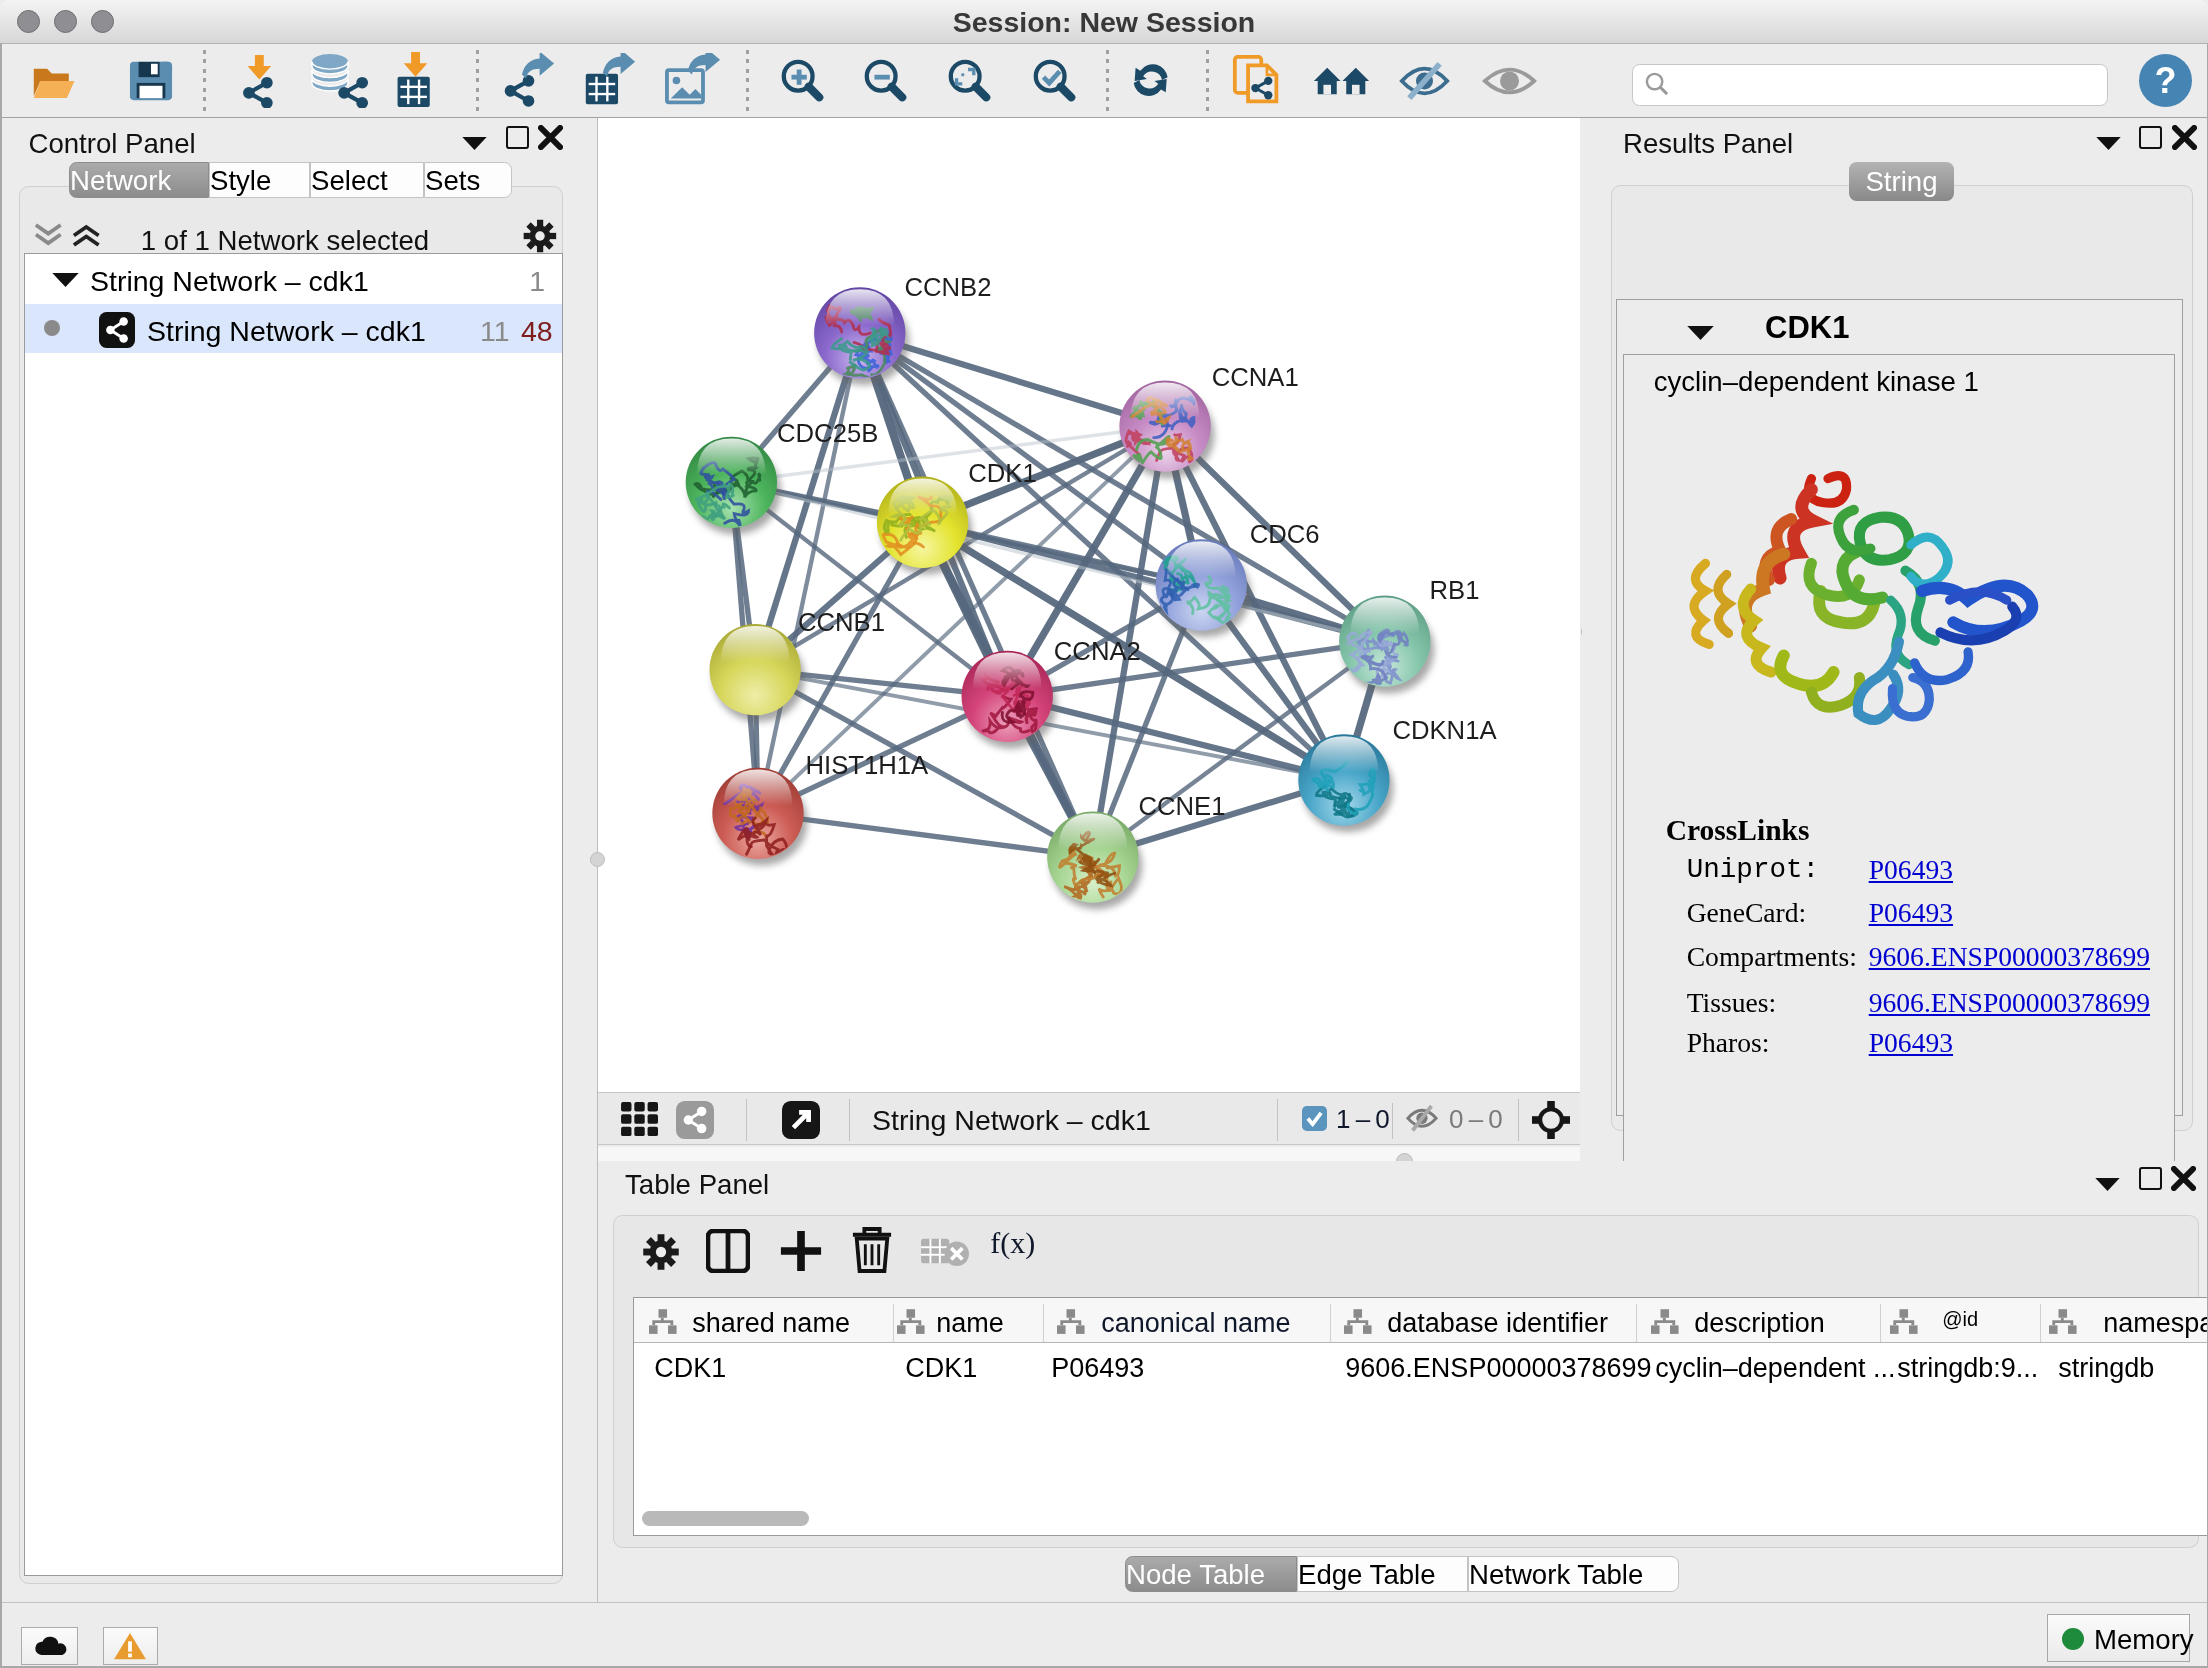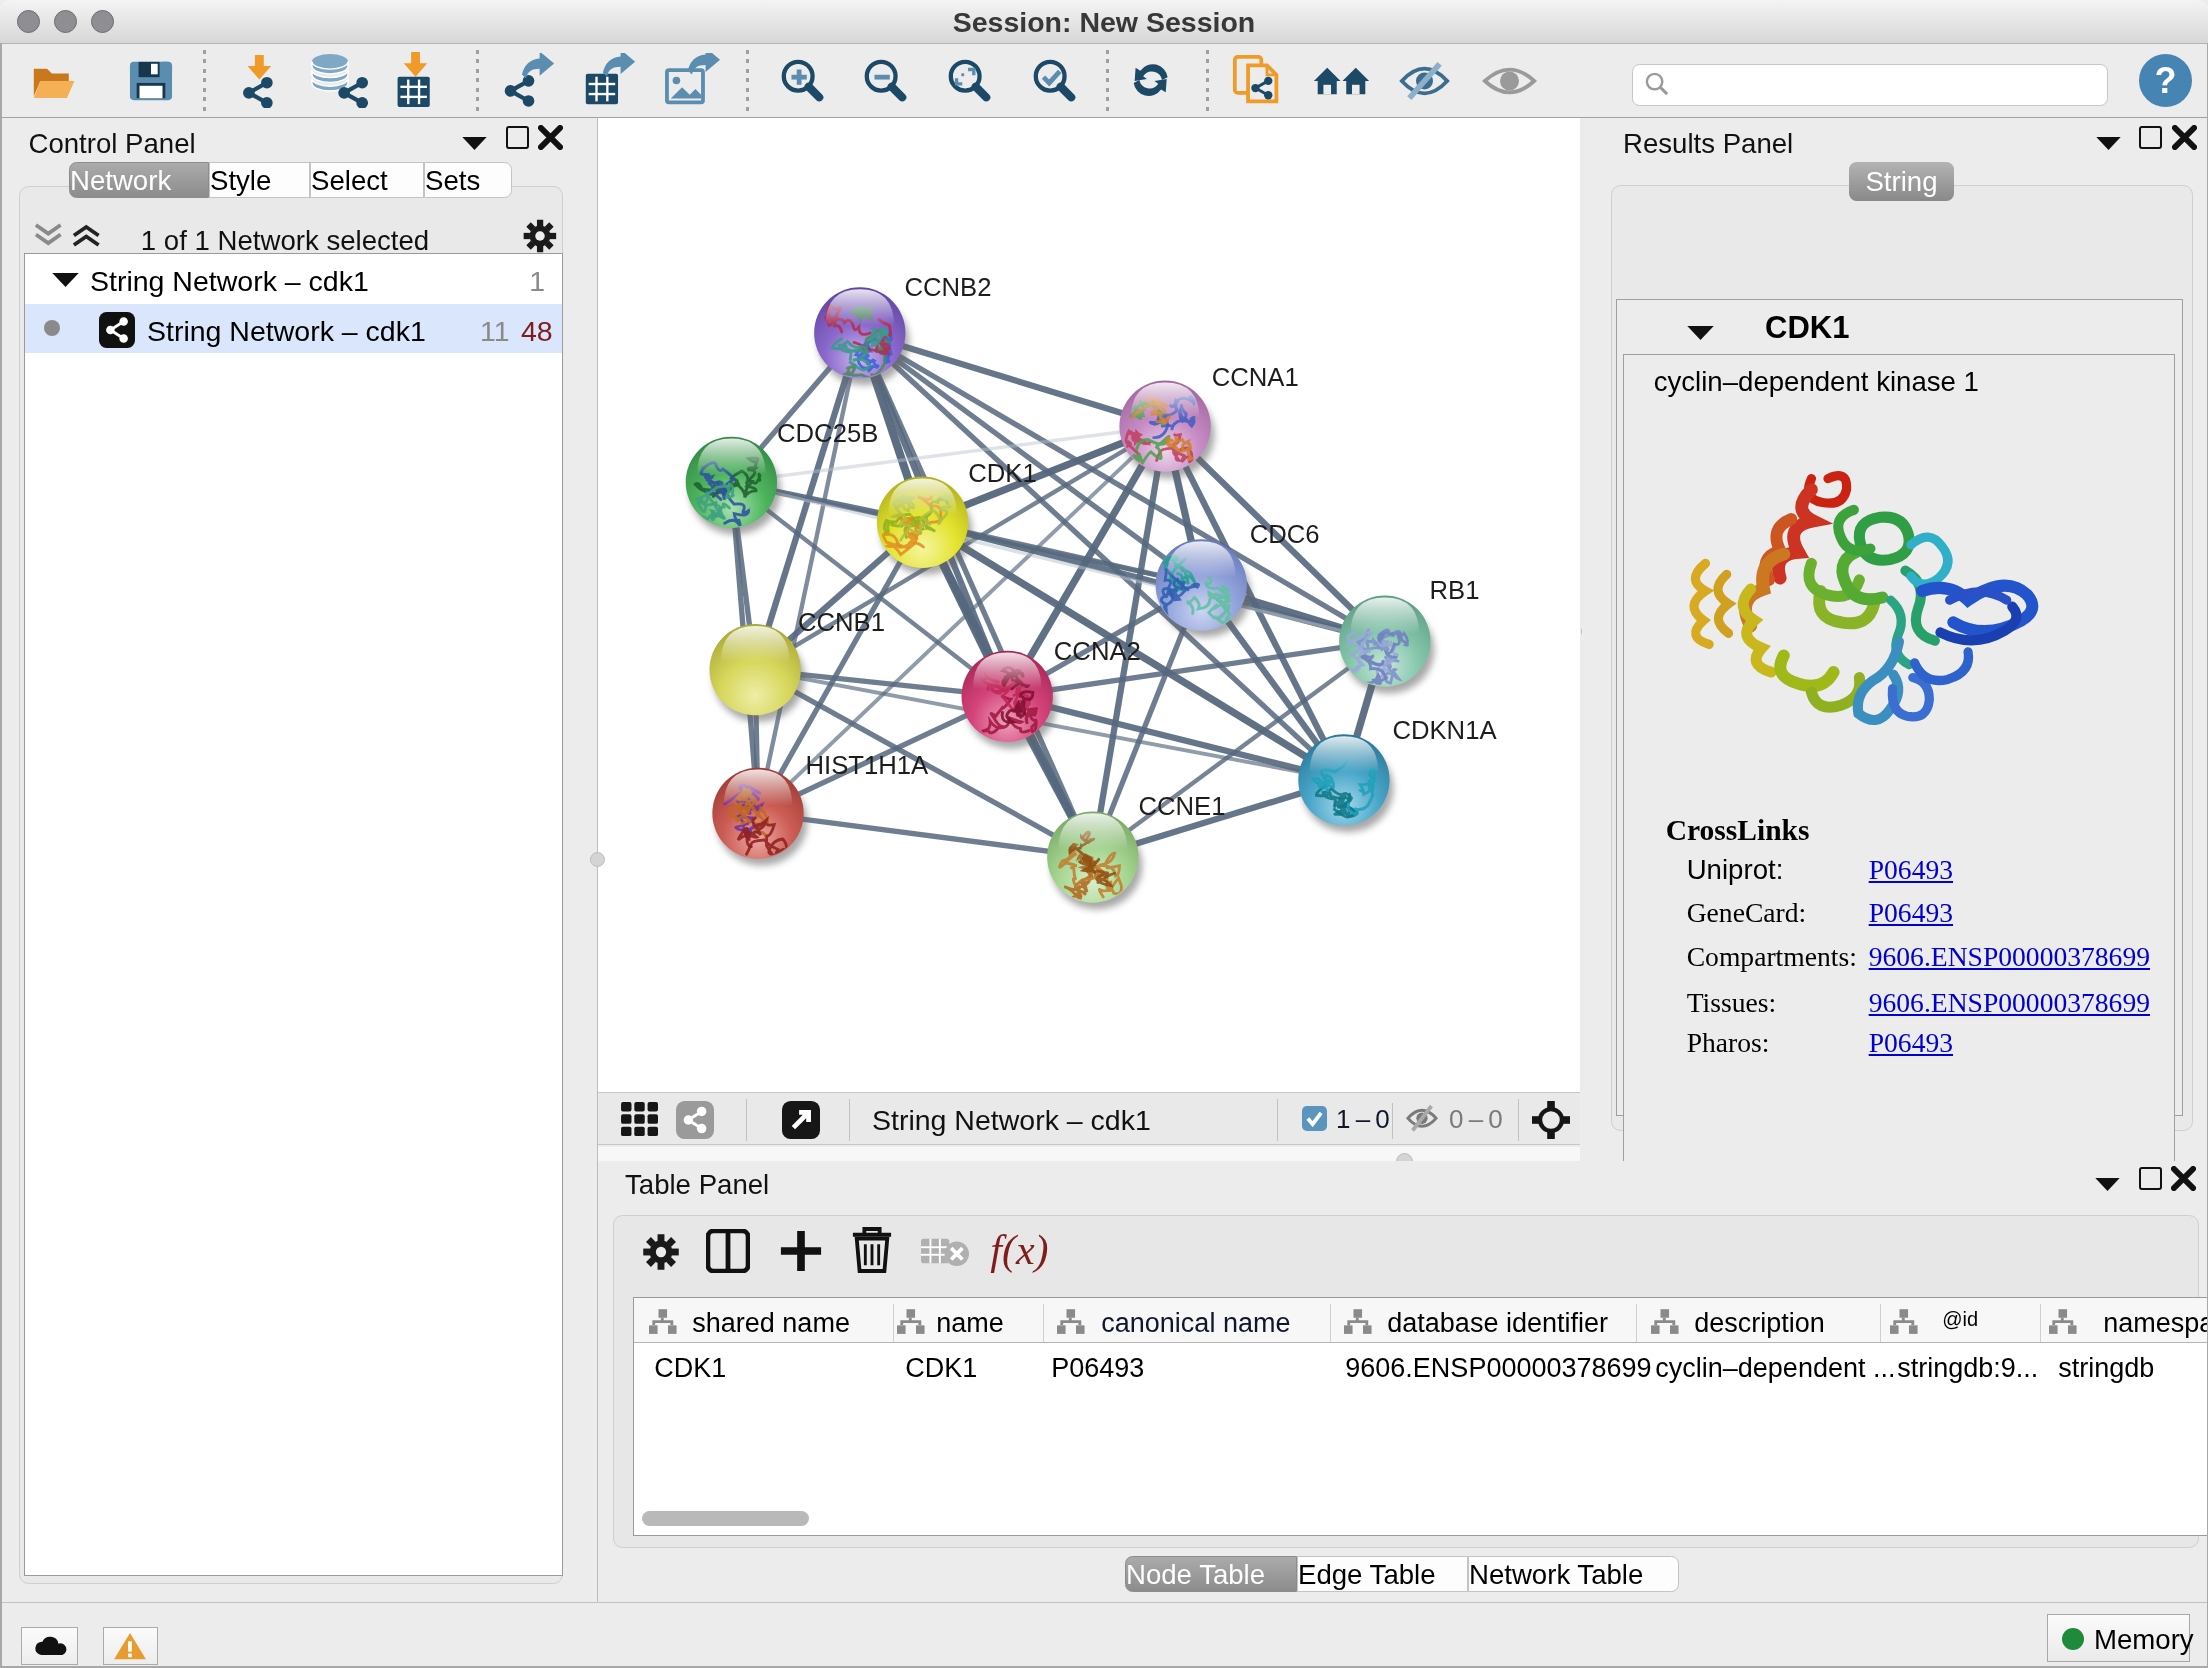--- a/index.html
+++ b/index.html
@@ -618,21 +618,21 @@
 <path d="M245 195 q-6 30 -28 42 q-20 14 -16 36 q20 16 34 -4 q16 -20 4 -38" stroke="#3b8fc0" stroke-width="11"></path>
 <path d="M258 90 q20 -18 34 2 q14 18 -4 34 q-18 14 -30 -2" stroke="#30b0c8" stroke-width="10"></path>
 <path d="M238 246 q-2 26 16 30 q22 4 24 -18 q0 -20 -18 -24" stroke="#3a6ed0" stroke-width="10"></path>
 <path d="M270 140 q30 -10 50 10 q40 -28 64 -6 q14 16 -6 28 q-40 22 -74 2" stroke="#2255cc" stroke-width="13"></path>
 <path d="M290 185 q36 18 70 -2 q20 -12 8 -26" stroke="#1a3fb0" stroke-width="11"></path>
 <path d="M300 150 q34 -18 62 0" stroke="#2a50c8" stroke-width="10"></path>
 <path d="M262 218 q10 24 36 18 q26 -8 22 -30" stroke="#2e62cc" stroke-width="10"></path>
 </g>
         </svg>
      <div class="abs" style="left:42px;top:459px;font-size:29.5px;font-weight:bold;font-family:'Liberation Serif',serif">CrossLinks</div>
-     <div class="abs" style="left:63px;top:499px;font-size:27.6px;font-family:Liberation Sans, sans-serif;color:#000">Uniprot:</div>
+     <div class="abs" style="left:63px;top:499px;font-size:27.6px;font-family:Liberation Mono, monospace;color:#000">Uniprot:</div>
         <div class="abs" style="left:245px;top:499px;font-size:27.6px;font-family:'Liberation Serif',serif;color:#0000d0;text-decoration:underline">P06493</div>
         <div class="abs" style="left:63px;top:542px;font-size:27.6px;font-family:'Liberation Serif',serif;color:#000">GeneCard:</div>
         <div class="abs" style="left:245px;top:542px;font-size:27.6px;font-family:'Liberation Serif',serif;color:#0000d0;text-decoration:underline">P06493</div>
         <div class="abs" style="left:63px;top:586px;font-size:27.6px;font-family:'Liberation Serif',serif;color:#000">Compartments:</div>
         <div class="abs" style="left:245px;top:586px;font-size:27.6px;font-family:'Liberation Serif',serif;color:#0000d0;text-decoration:underline">9606.ENSP00000378699</div>
         <div class="abs" style="left:63px;top:632px;font-size:27.6px;font-family:'Liberation Serif',serif;color:#000">Tissues:</div>
         <div class="abs" style="left:245px;top:632px;font-size:27.6px;font-family:'Liberation Serif',serif;color:#0000d0;text-decoration:underline">9606.ENSP00000378699</div>
         <div class="abs" style="left:63px;top:672px;font-size:27.6px;font-family:'Liberation Serif',serif;color:#000">Pharos:</div>
         <div class="abs" style="left:245px;top:672px;font-size:27.6px;font-family:'Liberation Serif',serif;color:#0000d0;text-decoration:underline">P06493</div>
    </div>
@@ -674,21 +674,21 @@
       </svg>
    <svg class="abs" style="left:307px;top:19px" width="49" height="32" viewBox="0 0 52 34">
         <rect x="0" y="4" width="30" height="26" rx="3" fill="#b0b0b0"></rect>
         <line x1="0" y1="13" x2="30" y2="13" stroke="#fff" stroke-width="2"></line>
         <line x1="0" y1="21" x2="30" y2="21" stroke="#fff" stroke-width="2"></line>
         <line x1="10" y1="4" x2="10" y2="30" stroke="#fff" stroke-width="2"></line>
         <line x1="20" y1="4" x2="20" y2="30" stroke="#fff" stroke-width="2"></line>
         <circle cx="38" cy="20" r="13" fill="#b0b0b0"></circle>
         <path d="M32 14 l12 12 M44 14 l-12 12" stroke="#fff" stroke-width="4"></path>
       </svg>
-   <div class="abs" style="left:376px;top:9.5px;font-size:42px;color:#7f1d1d;font-family:'Liberation Serif',serif;font-style:italic">f(x)</div>
+   <div class="abs" style="left:376px;top:9.5px;font-size:30px;color:#0f172a;font-family:'Liberation Serif',serif;">f(x)</div>
    <div class="abs" style="left:19px;top:81px;width:1579px;height:239px;background:#fff;border:1.9px solid #9a9a9a;overflow:hidden">
      <div class="abs" style="left:0;top:0;width:100%;height:45px;background:#f7f7f7;border-bottom:1.9px solid #b6b6b6">
           <svg class="abs" style="left:14.3px;top:11.4px" width="28.5" height="27" viewBox="0 0 30 28">
       <rect x="10" y="0" width="9" height="9" fill="#8a8a8a"></rect>
             <rect x="0" y="17" width="9" height="9" fill="#8a8a8a"></rect>
       <rect x="20" y="17" width="9" height="9" fill="#8a8a8a"></rect>
       <path d="M14 9 v5 M5 17 v-4 h19 v4" stroke="#8a8a8a" stroke-width="3" fill="none"></path>
           </svg>
           <div class="abs" style="left:58px;top:9.5px;font-size:27px;color:#000">shared name</div>
           <div class="abs" style="left:259px;top:5.7px;height:38px;border-left:1.9px solid #d0d0d0"></div>

